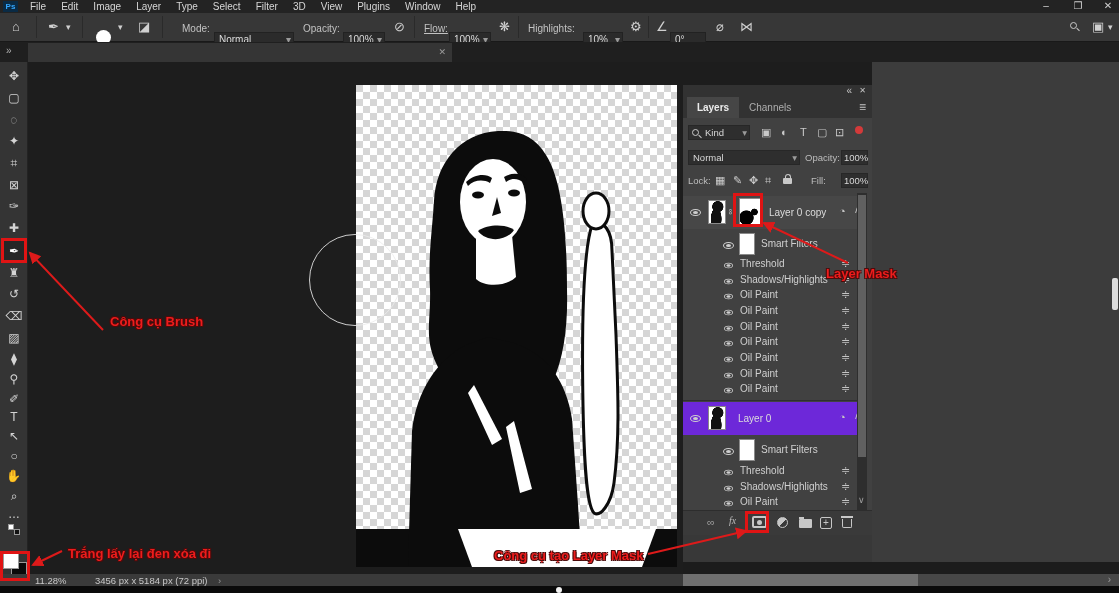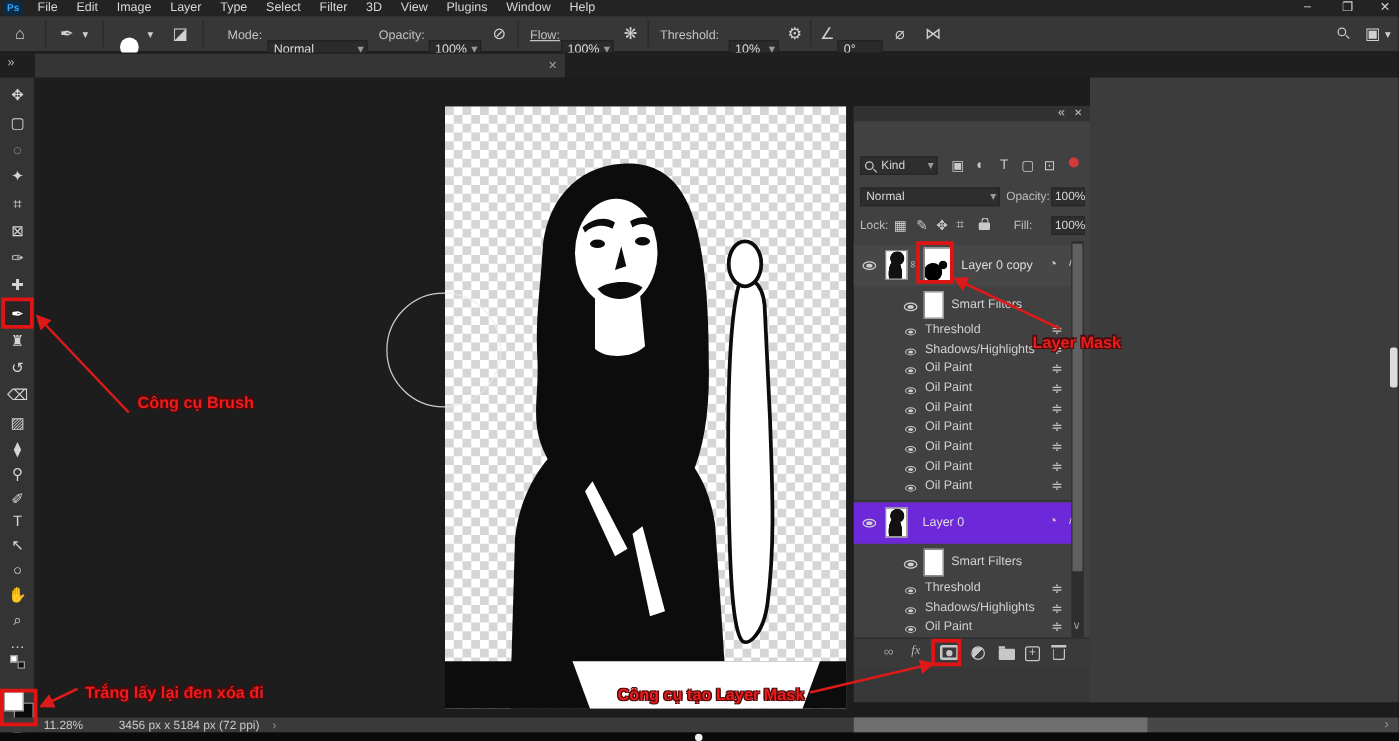--- a/index.html
+++ b/index.html
@@ -149,21 +149,21 @@
     </span>
     <span class="icon" style="left:394px;">⊘</span>
     <span class="sep" style="left:414px;"></span>
     <span class="lbl" style="left:424px;text-decoration:underline;">Flow:</span>
     <span class="field" style="left:449px;top:19px;width:42px;">
       <span>100%</span>
       <span class="chev">▾</span>
     </span>
     <span class="icon" style="left:499px;">❋</span>
     <span class="sep" style="left:518px;"></span>
-    <span class="lbl" style="left:528px;">Threshold:</span>
+    <span class="lbl" style="left:528px;">Highlights:</span>
     <span class="field" style="left:583px;top:19px;width:40px;">
       <span>10%</span>
       <span class="chev">▾</span>
     </span>
     <span class="icon" style="left:630px;">⚙</span>
     <span class="sep" style="left:648px;"></span>
     <span class="icon" style="left:656px;">∠</span>
     <span class="field" style="left:670px;top:19px;width:36px;">
       <span>0°</span>
     </span>
@@ -250,20 +250,25 @@
       <path d="M102,444 L300,444 L286,482 L116,482 Z" fill="#ffffff"></path>
     </svg>
   </div>
   <div class="brush-cursor"></div>
 
   <div class="panel">
     <div class="phead">
       <span style="position:absolute;right:20px;top:0;font-size:10px;">«</span>
       <span style="position:absolute;right:6px;top:1px;font-size:8px;">✕</span>
     </div>
+    <div class="ptabs">
+      <span class="ptab-active">Layers</span>
+      <span style="position:absolute;left:66px;top:0;line-height:21px;color:#aeaeae;">Channels</span>
+      <span style="position:absolute;right:6px;top:0;line-height:21px;color:#c4c4c4;font-size:12px;">≡</span>
+    </div>
 
     <span class="pfield" style="left:5px;top:40px;width:62px;">
       <span class="mag" style="left:3px;top:3px;"></span>
       <span style="margin-left:12px;margin-top:32px;">Kind</span>
       <span style="position:absolute;right:2px;color:#9a9a9a;">▾</span>
     </span>
     <span class="picon" style="left:78px;top:41px;">▣</span>
     <span class="picon" style="left:98px;top:41px;">◐</span>
     <span class="picon" style="left:117px;top:41px;">T</span>
     <span class="picon" style="left:134px;top:41px;">▢</span>

